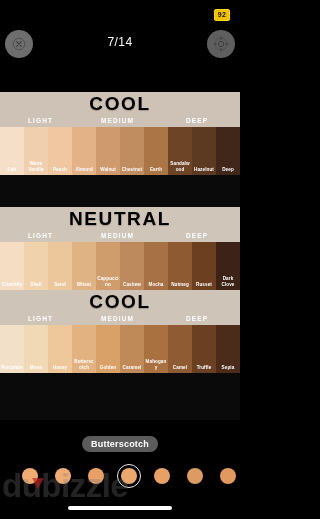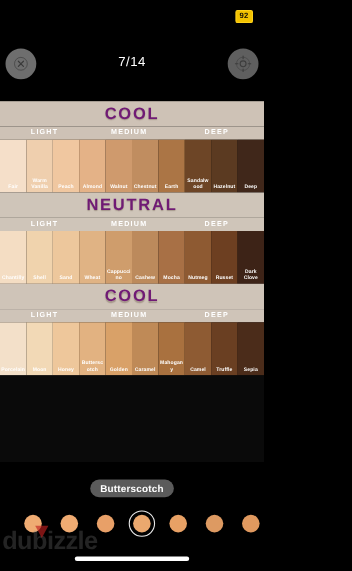--- a/index.html
+++ b/index.html
@@ -13,41 +13,41 @@
 
   
   .statusbar { position:absolute; top:0; left:0; width:240px; height:26px; }
   .battery-badge {
     position:absolute; top:9px; right:10px;
     background:#f2c200; color:#141004;
     font-size:7px; font-weight:bold; letter-spacing:.2px;
     padding:1px 3px 1px 3px; border-radius:2px; line-height:8px;
     border:1px solid #ffd21a;
   }
-  .header { position:absolute; top:30px; left:0; width:240px; height:38px;margin-top:14px; }
+  .header { position:absolute; top:30px; left:0; width:240px; height:38px; }
   .circ-btn {
     position:absolute; top:0; width:28px; height:28px; border-radius:50%;
     background:rgba(200,200,200,.55);
     display:flex; align-items:center; justify-content:center;
   }
   .circ-btn.left { left:5px; }
   .circ-btn.right { right:5px; background:rgba(190,190,190,.5); }
   .pager {
     position:absolute; top:5px; left:0; width:240px;
     text-align:center; color:#fff; font-size:12px; letter-spacing:.4px;
   }
 
   
   .palette { position:absolute; top:92px; left:0; width:240px; height:328px; background:#0a0a0a; }
   .group { width:240px; position:relative; }
   .group-title {
     height:23px; background:#cec2b6; display:flex; align-items:center; justify-content:center;
   }
   .group-title span {
-    color:#701a75; font-size:15px; font-weight:bold; letter-spacing:1.6px;
+    color:#000000; font-size:19px; font-weight:bold; letter-spacing:1.6px;
     text-shadow:0 1px 1px rgba(90,70,55,.35);
   }
   .tier-bar { height:12px; background:#cfc4b8; position:relative; }
   .tier-bar .tier {
     position:absolute; top:1px; color:#fff; font-size:6.5px; font-weight:bold;
     letter-spacing:1.1px; line-height:10px;
   }
   .tier-light  { left:28px; }
   .tier-medium { left:101px; }
   .tier-deep   { left:186px; }
@@ -76,21 +76,21 @@
   .dot.sel {
     top:2px; width:24px; height:24px; border:1.5px solid #e9e9e9;
     display:flex; align-items:center; justify-content:center; background:transparent;
   }
   .dot.sel i { display:block; width:16px; height:16px; border-radius:50%; }
   .home-ind {
     position:absolute; bottom:9px; left:50%; transform:translateX(-50%);
     width:104px; height:4px; border-radius:2px; background:#fff;
   }
   .wm {
-    position:absolute; left:2px; bottom:14px; font-size:23px; font-weight:bold;
+    position:absolute; left:2px; bottom:14px; font-size:33px; font-weight:bold;
     color:rgba(120,120,120,.30); letter-spacing:-.5px; pointer-events:none;
   }
   .wm-mark {
     position:absolute; left:32px; bottom:30px; width:0; height:0;
     border-left:6px solid transparent; border-right:6px solid transparent;
     border-top:11px solid rgba(190,30,30,.65);
   }
 </style>
 </head>
 <body>
@@ -155,21 +155,21 @@
           </div>
           <div class="swatch" style="background: rgb(91, 58, 33);">
             <div class="lbl">Hazelnut</div>
           </div>
           <div class="swatch" style="background: rgb(64, 39, 26);">
             <div class="lbl">Deep</div>
           </div>
         </div>
       </div>
       <div class="group">
-        <div class="group-title" style="background: rgb(207, 197, 185);">
+        <div class="group-title" style="background: rgb(207, 197, 185); margin-top: 32px;">
           <span>NEUTRAL</span>
         </div>
         <div class="tier-bar" style="background: rgb(207, 197, 185);">
           <div class="tier tier-light">LIGHT</div>
           <div class="tier tier-medium">MEDIUM</div>
           <div class="tier tier-deep">DEEP</div>
         </div>
         <div class="swatch-row">
           <div class="swatch" style="background: rgb(244, 221, 195);">
             <div class="lbl">Chantilly</div>

